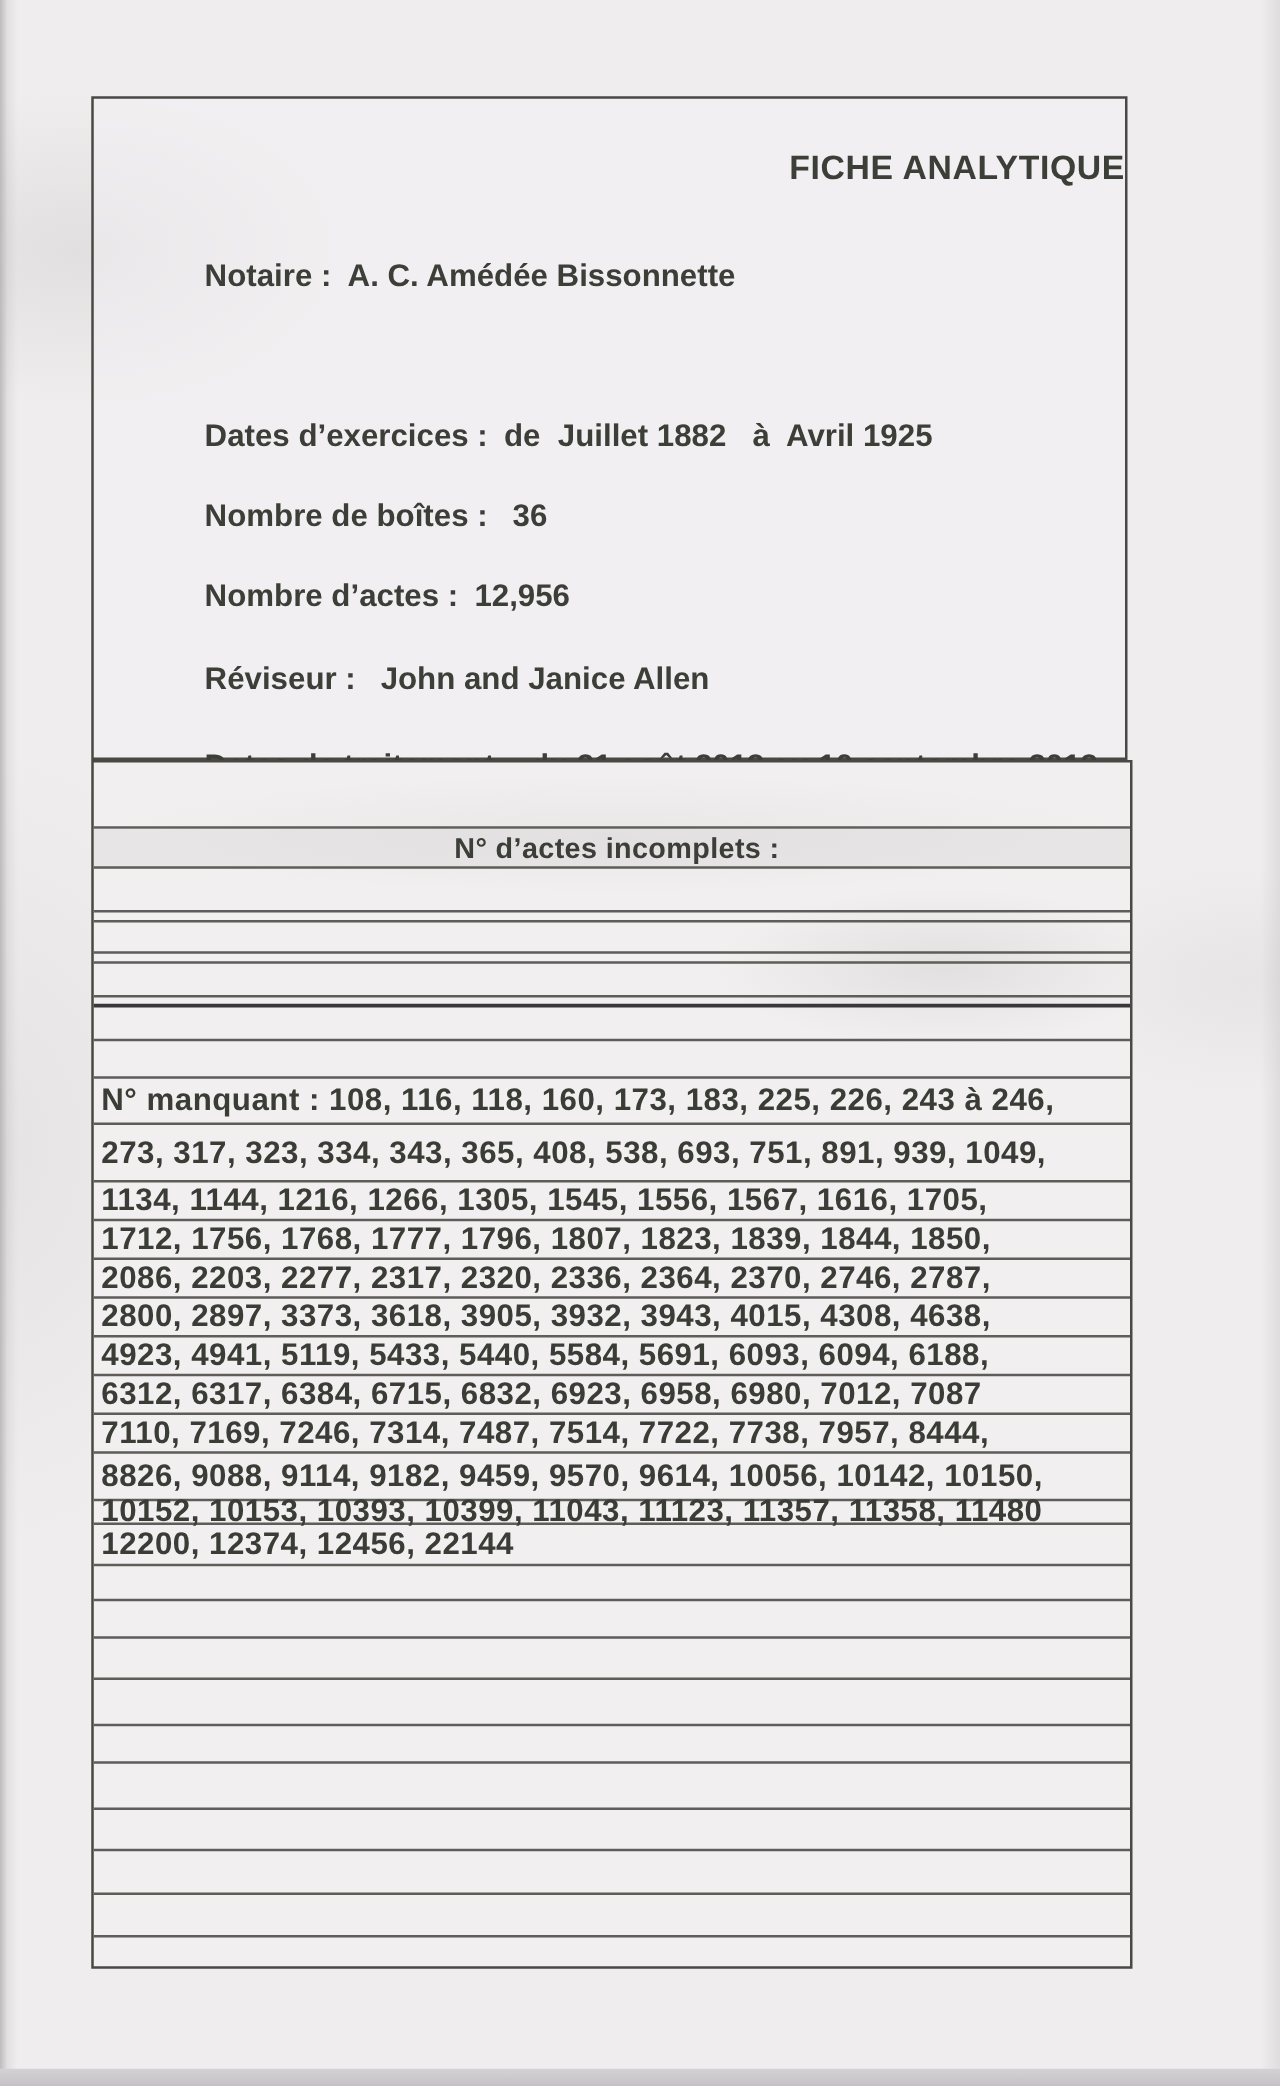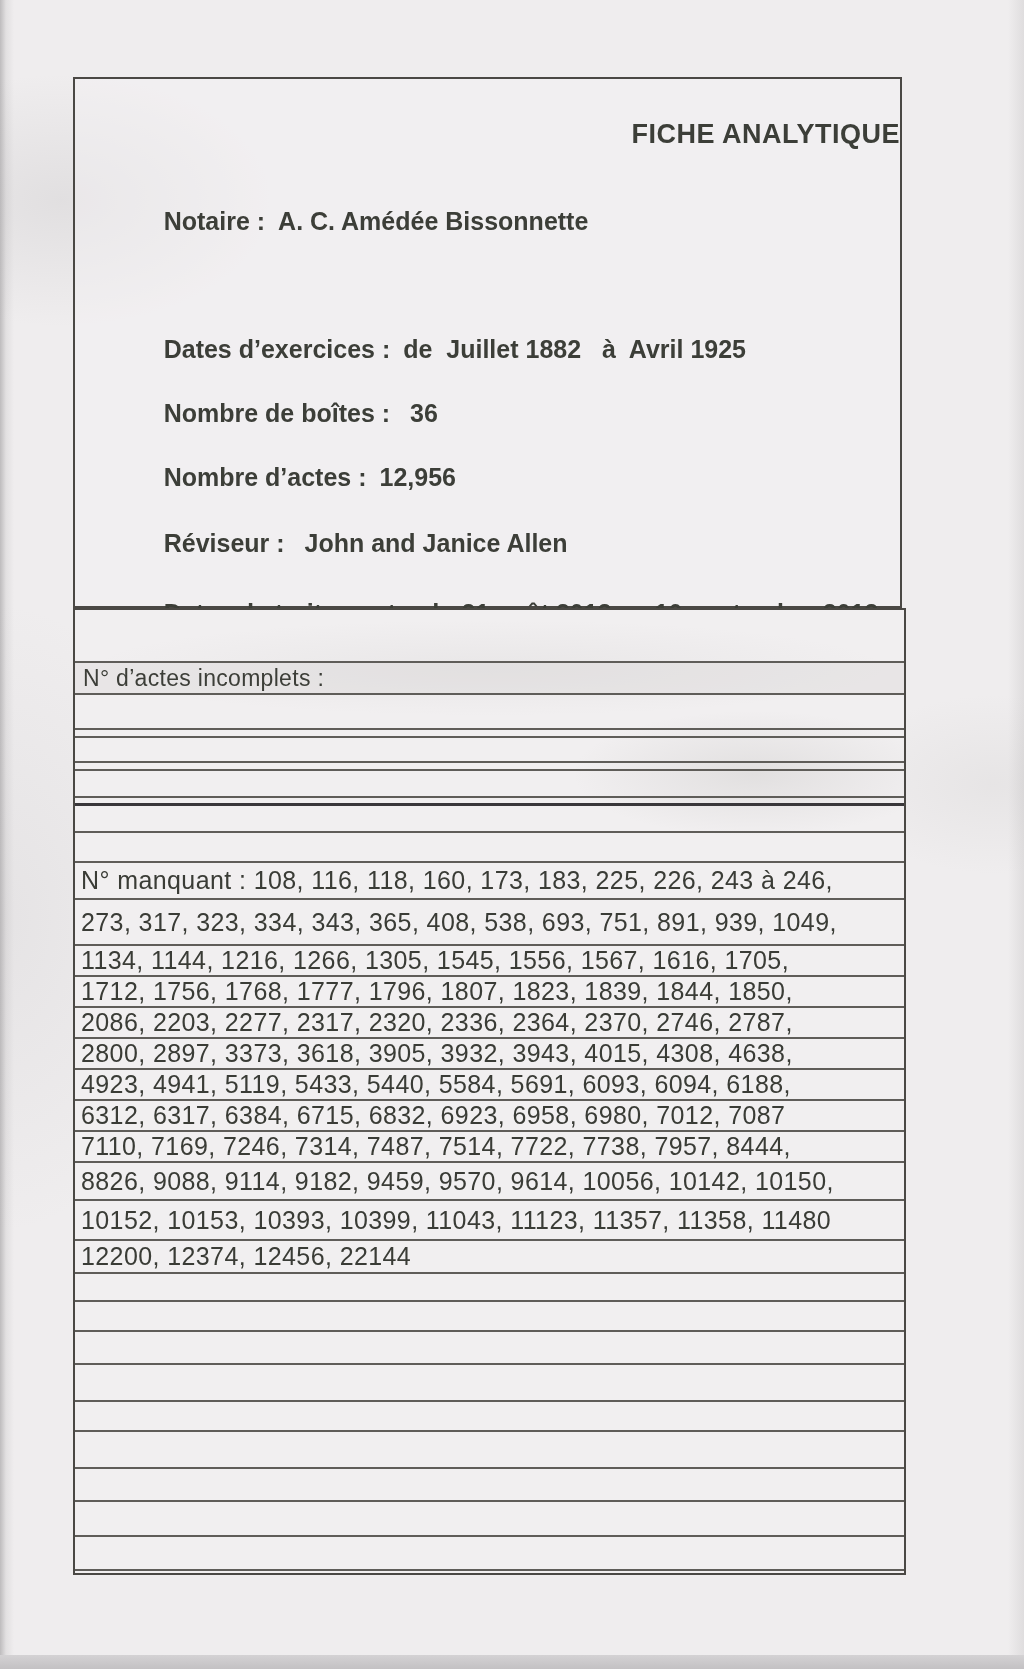--- a/index.html
+++ b/index.html
@@ -53,26 +53,27 @@
     background:
       radial-gradient(ellipse 260px 90px at 82% 17%, rgba(156,154,150,.18), transparent 70%),
       radial-gradient(ellipse 500px 60px at 50% 6%, rgba(160,158,156,.10), transparent 80%),
       #f1eff0;
   }
   .row{border-bottom:2px solid var(--rule);}
   .row.thick{border-bottom:3px solid #39373a;}
   .row.last{border-bottom:none;}
   .label-row{
     display:flex;align-items:center;padding-left:8px;
-    font-size:23px;font-weight:normal;letter-spacing:.3px;
+    font-size:23px;font-weight:bold;letter-spacing:.3px;
     background:rgba(214,212,213,.35);
+    justify-content:center;
   }
   .num-row{
     display:flex;align-items:center;padding-left:6px;
-    font-size:25px;font-weight:normal;letter-spacing:.4px;white-space:pre;
+    font-size:25px;font-weight:bold;letter-spacing:.4px;white-space:pre;
     color:#3a3c36;
   }
   .num-row .mlabel{white-space:pre;}
 </style>
 </head>
 <body>
 
 <div class="paper">
 
   <div class="topbox">
@@ -118,21 +119,21 @@
     </div>
     <div class="row num-row" style="height:46px">273, 317, 323, 334, 343, 365, 408, 538, 693, 751, 891, 939, 1049,</div>
     <div class="row num-row" style="height:31px">1134, 1144, 1216, 1266, 1305, 1545, 1556, 1567, 1616, 1705,</div>
     <div class="row num-row" style="height:31px">1712, 1756, 1768, 1777, 1796, 1807, 1823, 1839, 1844, 1850,</div>
     <div class="row num-row" style="height:31px">2086, 2203, 2277, 2317, 2320, 2336, 2364, 2370, 2746, 2787,</div>
     <div class="row num-row" style="height:31px">2800, 2897, 3373, 3618, 3905, 3932, 3943, 4015, 4308, 4638,</div>
     <div class="row num-row" style="height:31px">4923, 4941, 5119, 5433, 5440, 5584, 5691, 6093, 6094, 6188,</div>
     <div class="row num-row" style="height:31px">6312, 6317, 6384, 6715, 6832, 6923, 6958, 6980, 7012, 7087</div>
     <div class="row num-row" style="height:31px">7110, 7169, 7246, 7314, 7487, 7514, 7722, 7738, 7957, 8444,</div>
     <div class="row num-row" style="height:38px">8826, 9088, 9114, 9182, 9459, 9570, 9614, 10056, 10142, 10150,</div>
-    <div class="row num-row" style="height:40px">10152, 10153, 10393, 10399, 11043, 11123, 11357, 11358, 11480</div>
+    <div class="row num-row" style="height:19px">10152, 10153, 10393, 10399, 11043, 11123, 11357, 11358, 11480</div>
     <div class="row num-row" style="height:33px">12200, 12374, 12456, 22144</div>
 
     <div class="row" style="height:28px"></div>
     <div class="row" style="height:30px"></div>
     <div class="row" style="height:33px"></div>
     <div class="row" style="height:37px"></div>
     <div class="row" style="height:30px"></div>
     <div class="row" style="height:37px"></div>
     <div class="row" style="height:33px"></div>
     <div class="row" style="height:35px"></div>

